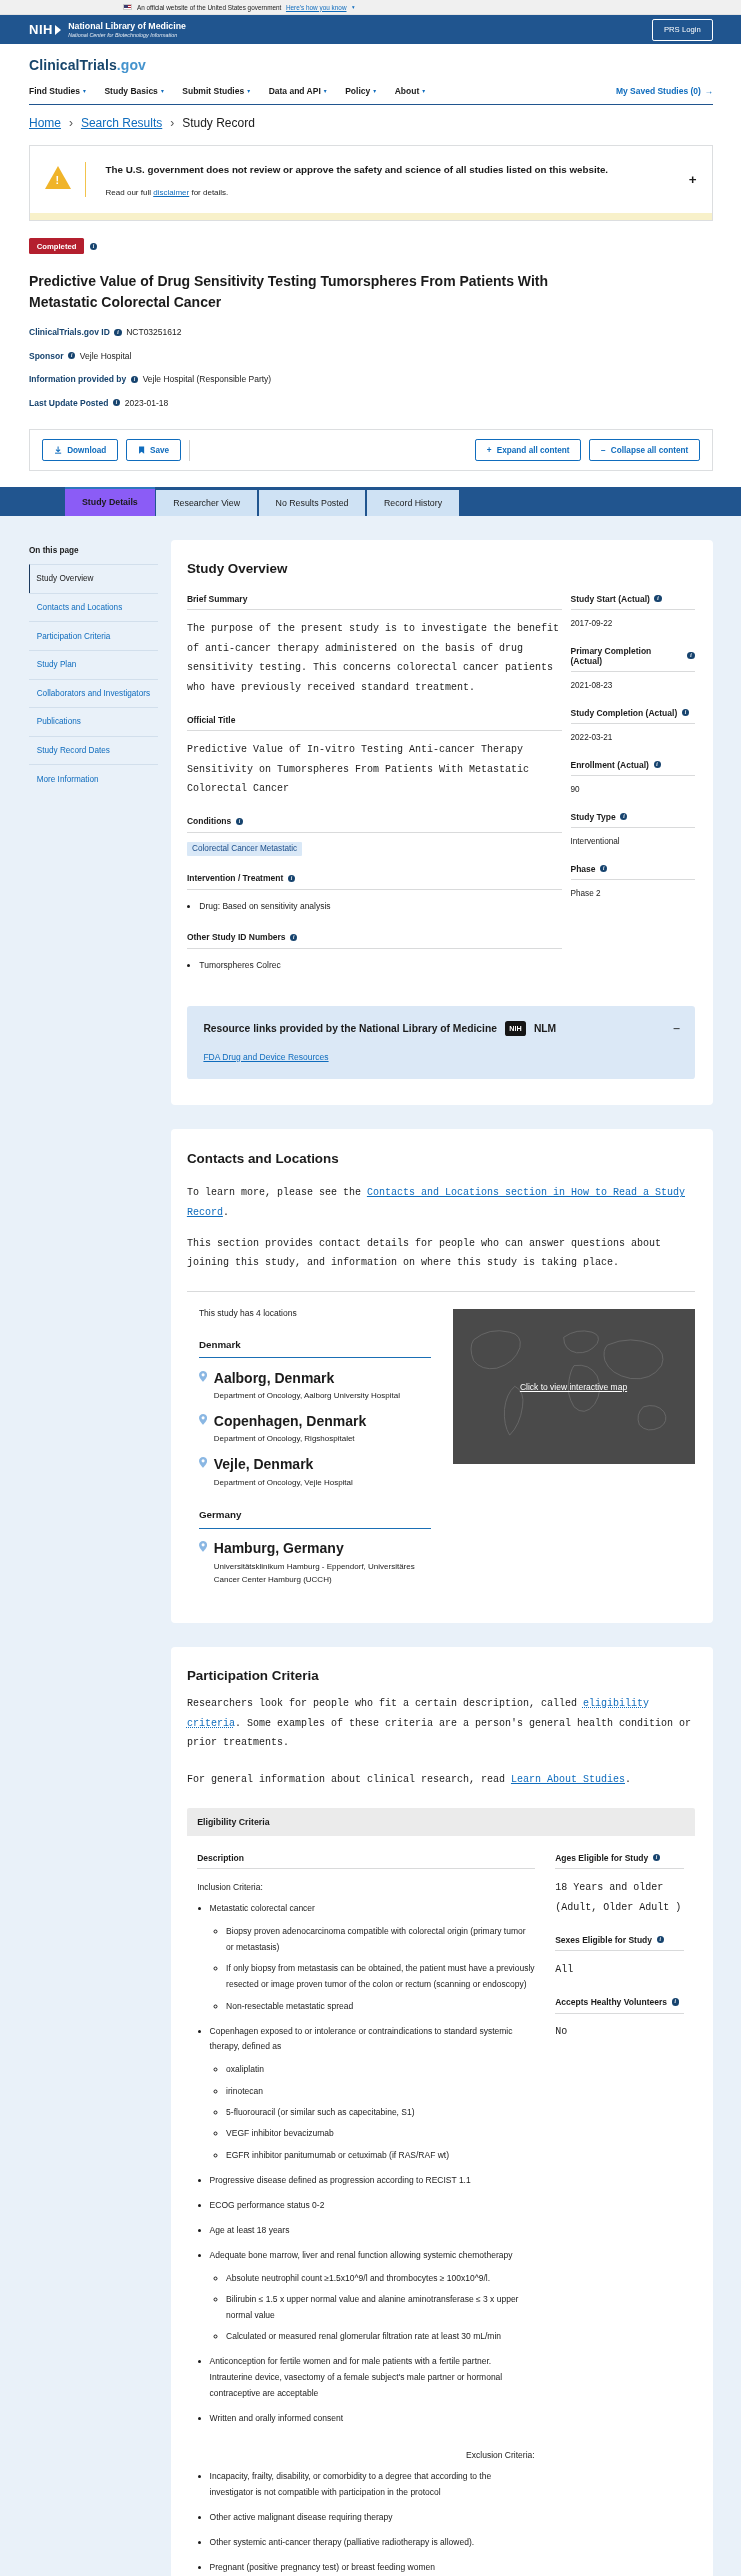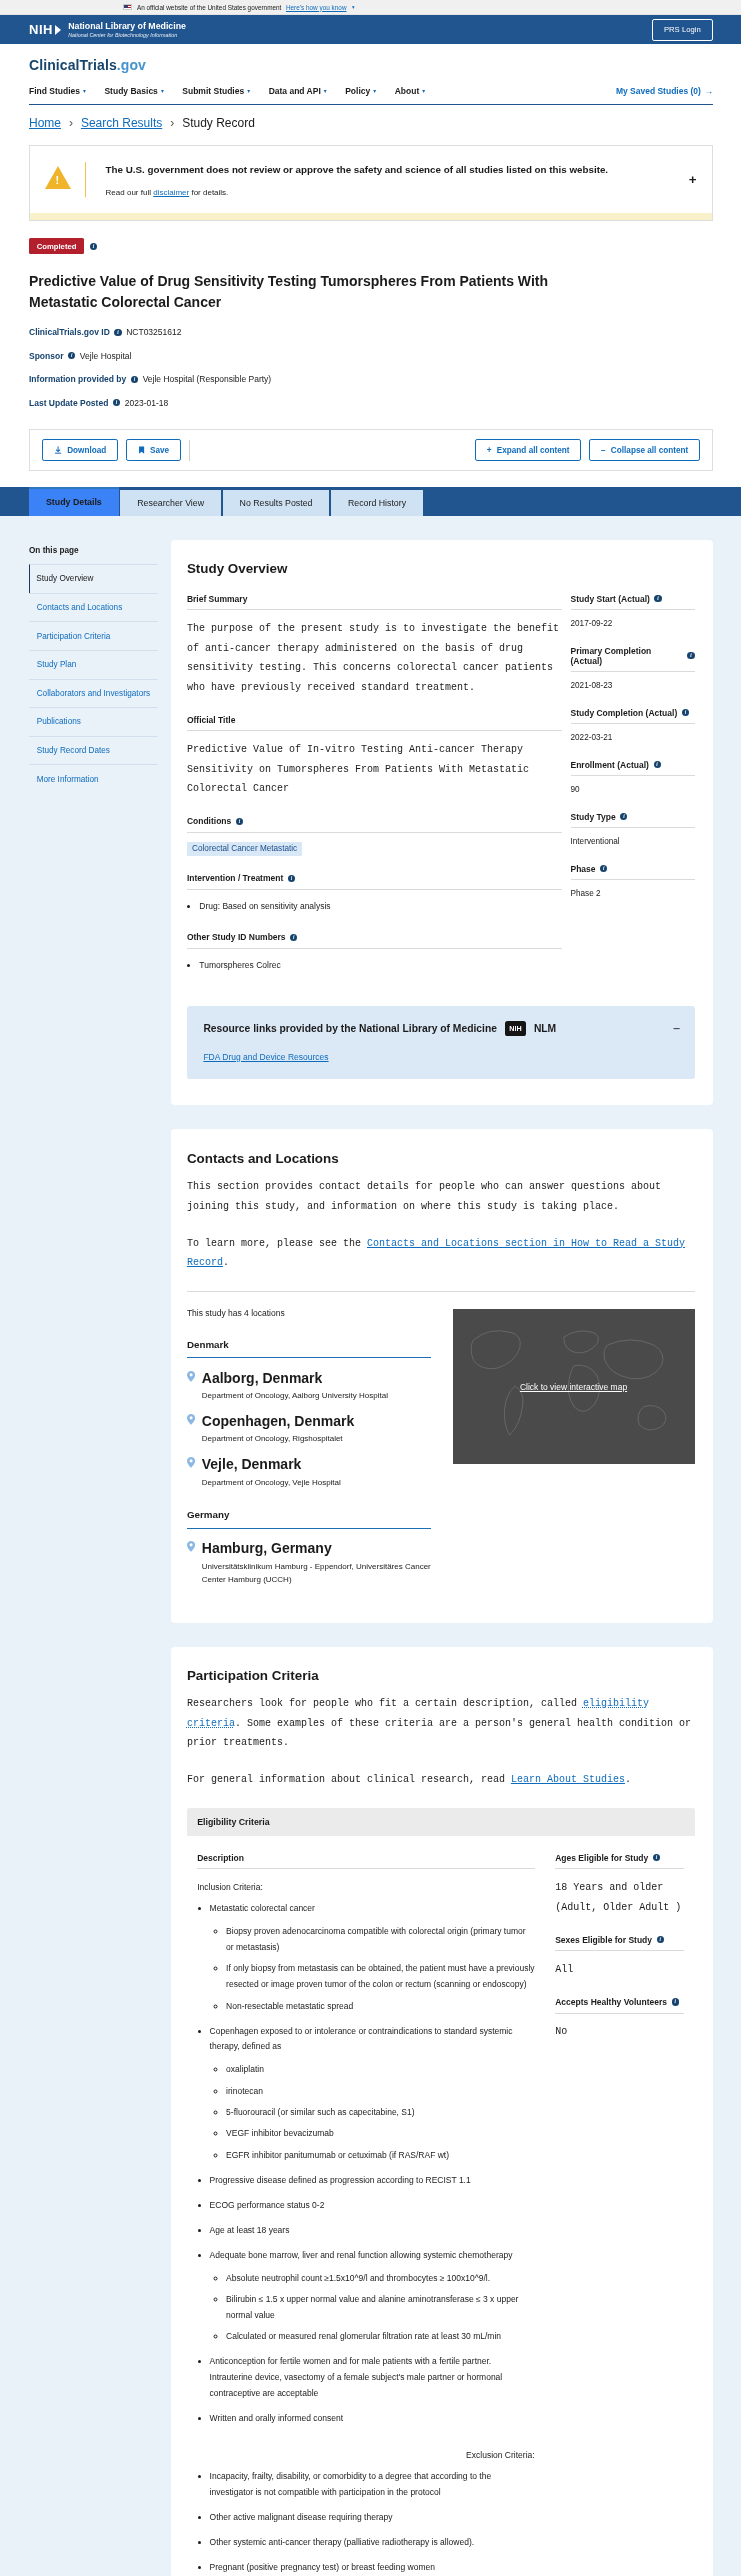--- a/index.html
+++ b/index.html
@@ -77,21 +77,21 @@
   .btn-outline { display:inline-flex; align-items:center; gap:5.2px; border:0.8px solid #0f6cbd; color:#0f6cbd;
     font-weight:700; font-size:8.2px; padding:5.7px 10.8px; border-radius:2.1px; background:#fff; font-family:inherit; }
   .btn-outline svg { display:block; }
   .vdiv { width:0.5px; height:20.6px; background:#cfcfcf; }
   .flex-spacer { flex:1; }
 
   
   .tab-strip { margin-top:15.5px; background:#21558f; display:flex; align-items:flex-end; padding-left:29px; height:29px; }
   .tab { height:26px; display:flex; align-items:center; padding:0 17px; background:#cfe2f4;
     font-size:8.8px; margin-right:1.5px; color:#1b1b1b; }
-  .tab.active { height:29px; border-top:2.6px solid #2e77bd; background:#3b82f6; font-weight:700; }
+  .tab.active { height:29px; border-top:2.6px solid #2e77bd; background:#8b5cf6; font-weight:700;margin-left:36px; }
 
   
   .content { background:#e9f1f9; padding:24px 29px 37px; display:flex; align-items:flex-start; }
   .sidebar { width:129px; margin-right:13.4px; flex-shrink:0; font-size:8.2px; }
   .sb-title { font-weight:700; padding:6.2px 0 9.3px; }
   .sb-item { display:block; padding:9.3px 0 9.3px 7.7px; border-top:0.5px solid #d2dfec; color:#0f6cbd; text-decoration:none; }
   .sb-item.active { color:#1b1b1b; border-left:1.5px solid #1b3a5f; padding-left:6.2px; }
   .main-col { flex:1; min-width:0; }
   .card { background:#fff; border-radius:4.1px; padding:21.6px 18.5px 26px 15.5px; margin-bottom:24px; }
   .card h2 { font-size:13.4px; font-weight:700; margin:0; }
@@ -113,21 +113,21 @@
   ul.l2 > li { margin:5.7px 0; }
 
   .resource-box { margin-top:23px; background:#dbe8f6; border-radius:3.1px; padding:15.5px 16.5px 17.5px; position:relative; }
   .resource-head { display:flex; align-items:center; gap:7.7px; font-size:10.3px; font-weight:700; padding-right:26px; }
   .nih-badge { background:#151515; color:#fff; font-weight:800; border-radius:2.6px; padding:3.1px 4.6px; font-size:7.2px; white-space:nowrap; }
   .nlm-text { font-weight:800; font-size:10.3px; }
   .res-minus { position:absolute; right:14.4px; top:16.5px; font-size:12.4px; color:#1b1b1b; }
   .res-link { display:inline-block; margin-top:15.5px; color:#0f6cbd; text-decoration:underline; font-size:8.5px; }
 
   
-  .split { display:flex; gap:21.6px; margin-top:13.4px; }
+  .split { display:flex; gap:21.6px; margin-top:13.4px;margin-left:12px; }
   .loc-col { flex:1; min-width:0; }
   .map-box { width:242px; height:155px; background:#4a4a4a; position:relative; flex-shrink:0; margin-top:4.1px; }
   .map-box svg { position:absolute; inset:0; }
   .map-link { position:absolute; top:50%; left:50%; transform:translate(-50%,-50%); color:#fff;
     text-decoration:underline; font-size:8.5px; white-space:nowrap; }
   .count-line { font-size:8.5px; margin-top:3.1px; }
   .country { font-size:9.8px; font-weight:700; margin-top:20.6px; }
   .country-rule { height:1.5px; background:#1a6fb5; margin:7.2px 0 11.3px; }
   .loc { display:flex; gap:6.7px; margin:10.3px 0; }
   .pin { flex-shrink:0; margin-top:1px; }
@@ -411,24 +411,24 @@
           <span class="nih-badge">NIH</span>
           <span class="nlm-text">NLM</span>
         </div>
         <span class="res-minus">−</span>
         <a class="res-link">FDA Drug and Device Resources</a>
       </div>
     </div>
 
     <div class="card">
       <h2>Contacts and Locations</h2>
-      <p class="para" style="margin-top:11.3px; max-width:546px;">This section provides contact details for people who can answer questions about joining this study, and information on where this study is taking place.</p>
       <p class="para" style="margin-top:17.5px;">
         <span>To learn more, please see the </span><a class="inline-link">Contacts and Locations section in How to Read a Study Record</a><span>.</span>
       </p>
+      <p class="para" style="margin-top:11.3px; max-width:546px;">This section provides contact details for people who can answer questions about joining this study, and information on where this study is taking place.</p>
       <div class="rule" style="margin-top:18.5px;"></div>
       <div class="split">
         <div class="loc-col">
           <div class="count-line">This study has 4 locations</div>
 
           <div class="country">Denmark</div>
           <div class="country-rule"></div>
           <div class="loc">
             <span class="pin"><svg width="8.2" height="10.8" viewBox="0 0 16 21">
                   <path d="M8 0C3.6 0 0 3.4 0 7.6 0 13 8 21 8 21s8-8 8-13.4C16 3.4 12.4 0 8 0z" fill="#8ab7e3"></path>

